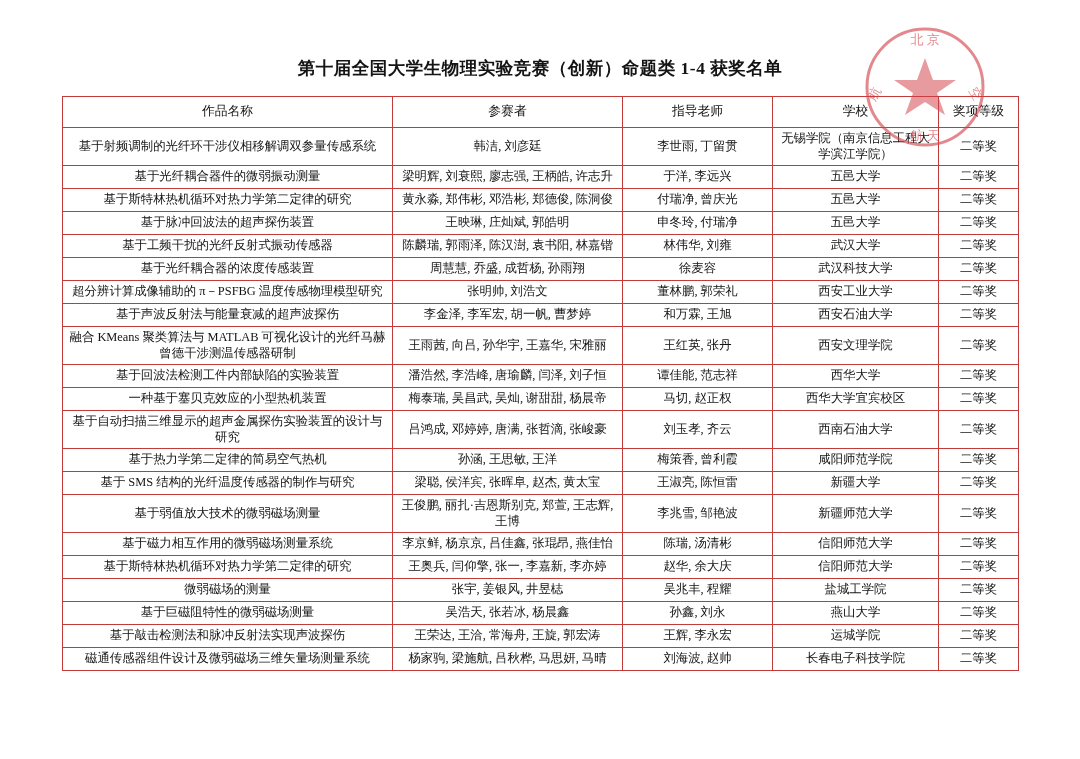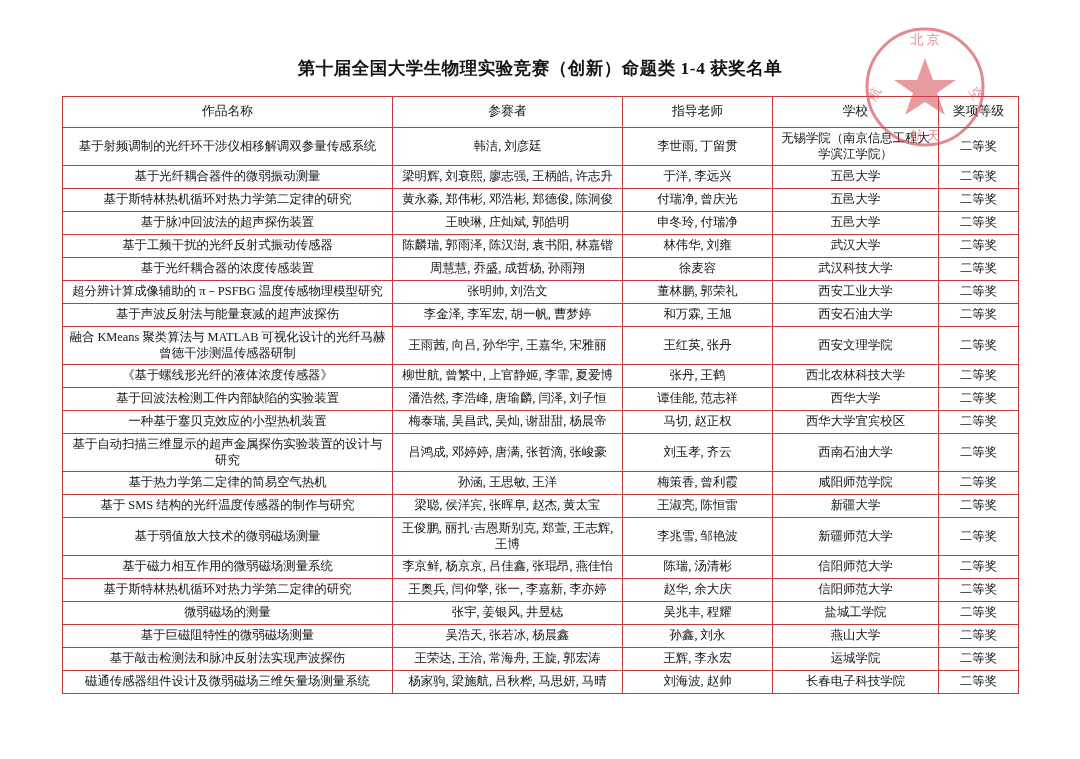--- a/index.html
+++ b/index.html
@@ -167,27 +167,20 @@
           <td>二等奖</td>
         </tr>
         <tr>
           <td>融合 KMeans 聚类算法与 MATLAB 可视化设计的光纤马赫曾德干涉测温传感器研制</td>
           <td>王雨茜, 向吕, 孙华宇, 王嘉华, 宋雅丽</td>
           <td>王红英, 张丹</td>
           <td>西安文理学院</td>
           <td>二等奖</td>
         </tr>
         <tr>
-          <td>《基于螺线形光纤的液体浓度传感器》</td>
-          <td>柳世航, 曾繁中, 上官静姬, 李霏, 夏爱博</td>
-          <td>张丹, 王鹤</td>
-          <td>西北农林科技大学</td>
-          <td>二等奖</td>
-        </tr>
-        <tr>
           <td>基于回波法检测工件内部缺陷的实验装置</td>
           <td>潘浩然, 李浩峰, 唐瑜麟, 闫泽, 刘子恒</td>
           <td>谭佳能, 范志祥</td>
           <td>西华大学</td>
           <td>二等奖</td>
         </tr>
         <tr>
           <td>一种基于塞贝克效应的小型热机装置</td>
           <td>梅泰瑞, 吴昌武, 吴灿, 谢甜甜, 杨晨帝</td>
           <td>马切, 赵正权</td>

